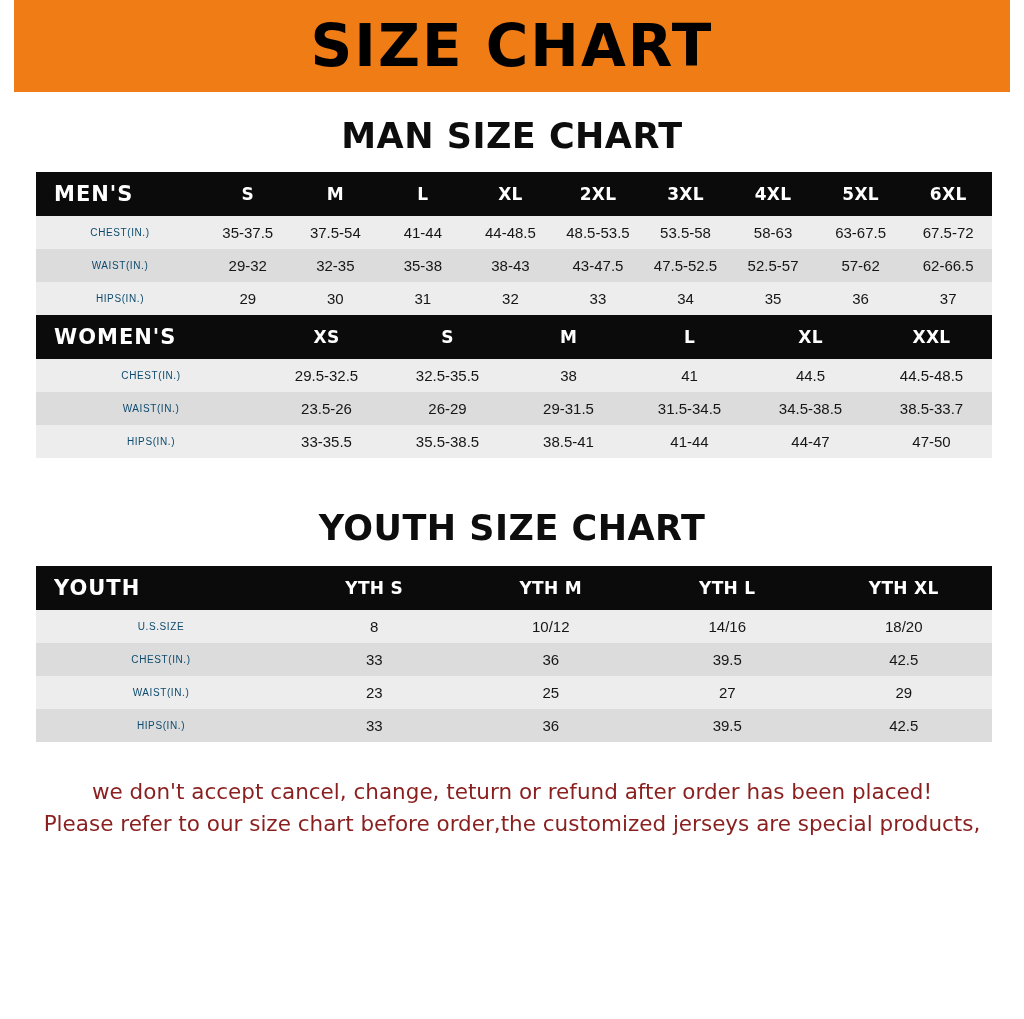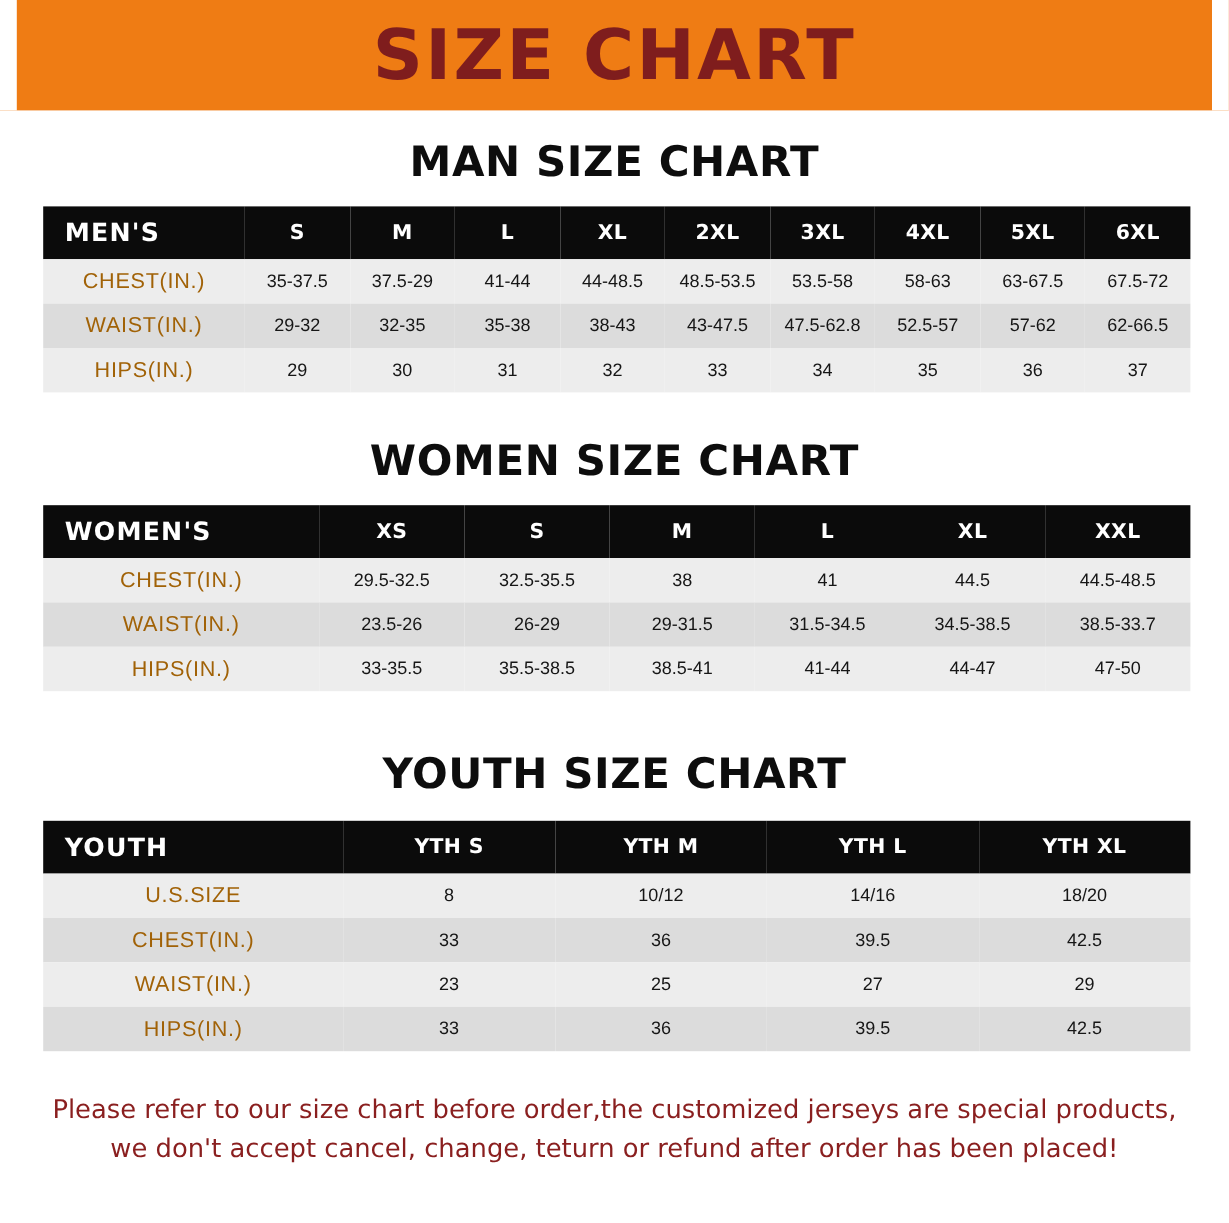--- a/index.html
+++ b/index.html
@@ -41,21 +41,21 @@
     background: #ffffff;
   }
   .banner-white-left { left: 0; }
   .banner-white-right { right: 0; }
 
   .banner-title {
     font-family: "DejaVu Sans", sans-serif;
     font-weight: 700;
     font-size: 58px;
     letter-spacing: 2px;
-    color: #7f1d1d;
+    color: #000000;
     line-height: 1;
     text-align: center;
   }
 
   
   .section {
     padding: 0 36px;
     box-sizing: border-box;
   }
   .section-title {
@@ -94,23 +94,23 @@
   }
   table.size-table tbody td {
     text-align: center;
     font-size: 15px;
     padding: 8px 2px;
     color: #161616;
     font-family: "Liberation Sans", sans-serif;
   }
   table.size-table tbody td.rowhead {
     text-align: center;
-    font-size: 18px;
+    font-size: 10px;
     letter-spacing: 0.6px;
-    color: #a16207;
+    color: #0c4a6e;
   }
   table.size-table tbody tr.odd td { background: #ededed; }
   table.size-table tbody tr.even td { background: #dcdcdc; }
 
   
   .men-col-first { width: 148px; }
   .women-col-first { width: 210px; }
   .youth-col-first { width: 230px; margin-left: 20px; }
 
   
@@ -149,37 +149,37 @@
           <th>3XL</th>
           <th>4XL</th>
           <th>5XL</th>
           <th>6XL</th>
         </tr>
       </thead>
       <tbody>
         <tr class="odd">
           <td class="rowhead">CHEST(IN.)</td>
           <td>35-37.5</td>
-          <td>37.5-29</td>
+          <td>37.5-54</td>
           <td>41-44</td>
           <td>44-48.5</td>
           <td>48.5-53.5</td>
           <td>53.5-58</td>
           <td>58-63</td>
           <td>63-67.5</td>
           <td>67.5-72</td>
         </tr>
         <tr class="even">
           <td class="rowhead">WAIST(IN.)</td>
           <td>29-32</td>
           <td>32-35</td>
           <td>35-38</td>
           <td>38-43</td>
           <td>43-47.5</td>
-          <td>47.5-62.8</td>
+          <td>47.5-52.5</td>
           <td>52.5-57</td>
           <td>57-62</td>
           <td>62-66.5</td>
         </tr>
         <tr class="odd">
           <td class="rowhead">HIPS(IN.)</td>
           <td>29</td>
           <td>30</td>
           <td>31</td>
           <td>32</td>
@@ -187,21 +187,20 @@
           <td>34</td>
           <td>35</td>
           <td>36</td>
           <td>37</td>
         </tr>
       </tbody>
     </table>
   </div>
 
   <div class="section sec-women">
-    <div class="section-title">WOMEN SIZE CHART</div>
     <table class="size-table">
       <thead>
         <tr>
           <th class="corner women-col-first">WOMEN'S</th>
           <th>XS</th>
           <th>S</th>
           <th>M</th>
           <th>L</th>
           <th>XL</th>
           <th>XXL</th>
@@ -278,17 +277,17 @@
           <td>33</td>
           <td>36</td>
           <td>39.5</td>
           <td>42.5</td>
         </tr>
       </tbody>
     </table>
   </div>
 
   <div class="footer-note">
+    <div>we don't accept cancel, change, teturn or refund after order has been placed!</div>
     <div>Please refer to our size chart before order,the customized jerseys are special products,</div>
-    <div>we don't accept cancel, change, teturn or refund after order has been placed!</div>
   </div>
 
 </div>
 
 </body></html>

